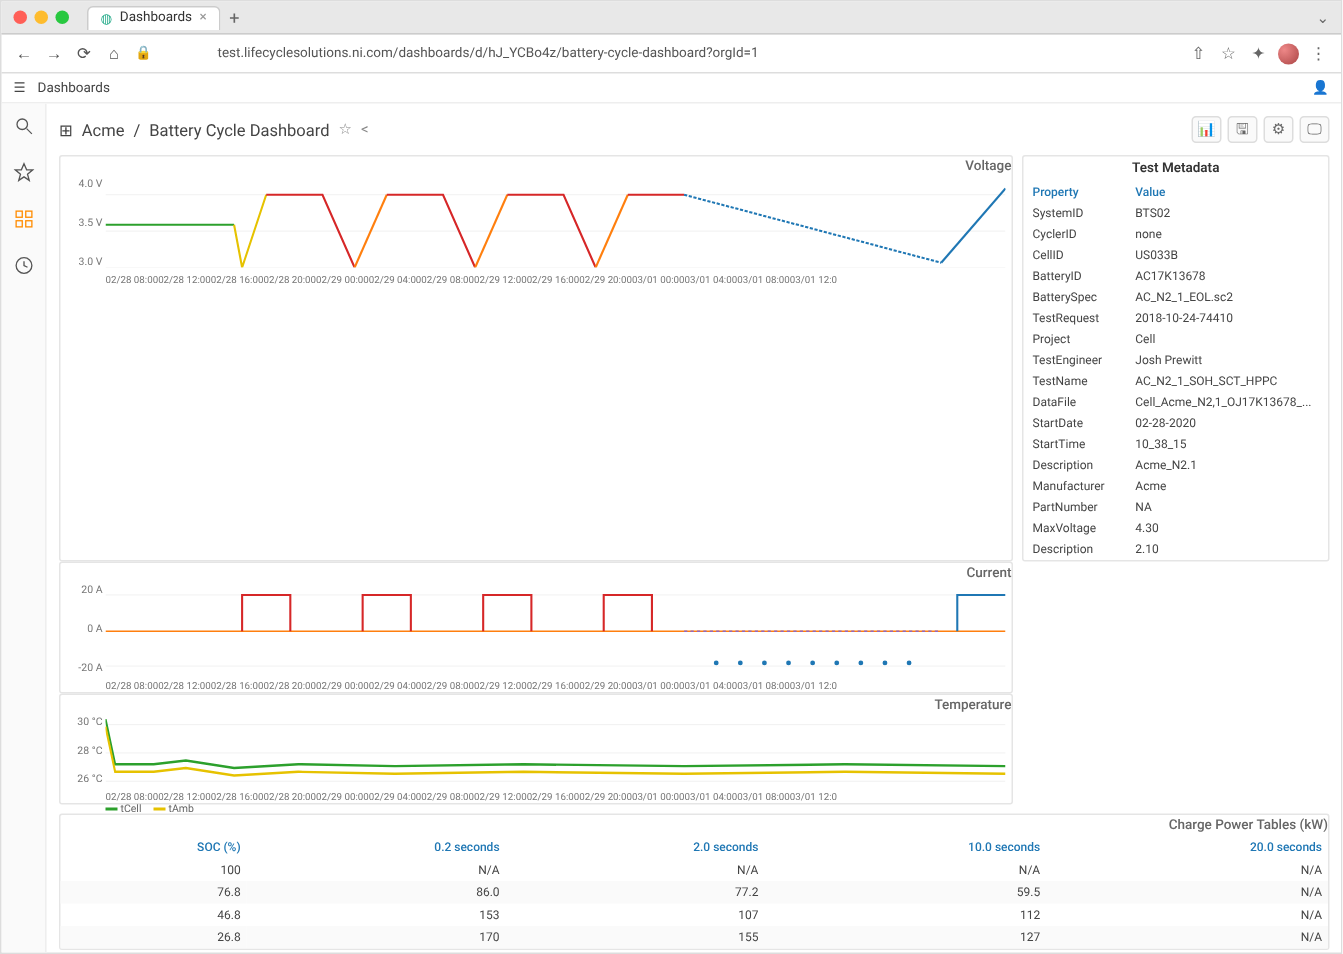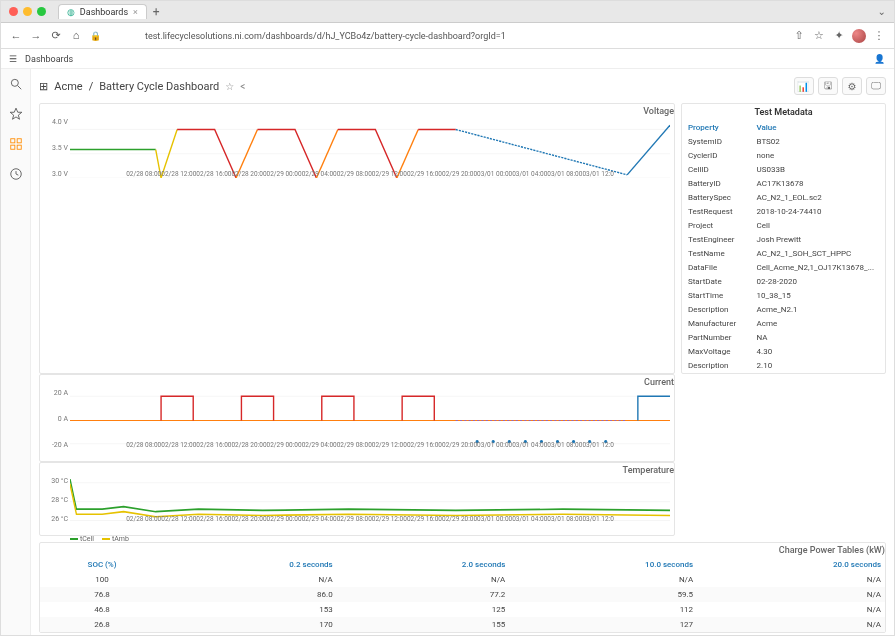--- a/index.html
+++ b/index.html
@@ -44,42 +44,42 @@
 .page-actions .act { width: 20px; height: 18px; border: 1px solid #ddd; border-radius: 3px; display: inline-flex; align-items: center; justify-content: center; font-size: 10px; color: #666; cursor: pointer; background: #fafafa; }
 
 .row { display: flex; gap: 6px; margin-bottom: 6px; }
 
 .panel { border: 1px solid #e5e5e5; border-radius: 2px; background: #fff; }
 .panel-title { text-align: right; font-size: 9px; font-weight: 500; color: #666; padding: 2px 0; }
 
 .chart-area { position: relative; height: 72px; padding: 0 4px 12px 30px; }
 .chart-area.short { height: 58px; }
 .y-axis { position: absolute; left: 2px; top: 0; bottom: 12px; width: 26px; display: flex; flex-direction: column; justify-content: space-between; text-align: right; font-size: 7px; color: #777; }
-.x-axis { position: absolute; left: 30px; right: 4px; bottom: 12px; display: flex; justify-content: center; font-size: 6.5px; color: #777; }
+.x-axis { position: absolute; left: 30px; right: 4px; bottom: 0; display: flex; justify-content: flex-start; font-size: 6.5px; color: #777; }
 .plot { position: absolute; left: 30px; right: 4px; top: 2px; bottom: 12px; }
 .plot svg { width: 100%; height: 100%; }
 .grid line { stroke: #eee; stroke-width: 0.5; }
 .legend { position: absolute; left: 30px; bottom: -8px; font-size: 7px; color: #666; display: flex; gap: 8px; }
 .legend-item { display: flex; align-items: center; gap: 2px; }
 .legend-sw { width: 8px; height: 2px; }
 
 .meta-panel { width: 205px; }
 .meta-title { text-align: center; font-size: 9px; font-weight: 600; padding: 3px 0; }
 .meta-table { width: 100%; font-size: 8px; }
 .meta-table th { color: #1f77b4; font-weight: 500; text-align: left; padding: 1px 4px; }
 .meta-table td { padding: 1.5px 4px; color: #444; white-space: nowrap; overflow: hidden; text-overflow: ellipsis; max-width: 110px; }
 .meta-table tr td:first-child { color: #444; }
 .meta-scroll::-webkit-scrollbar { width: 6px; }
 .meta-scroll::-webkit-scrollbar-thumb { background: #ccc; border-radius: 3px; }
 
 .power-panel { }
 .pt-table { width: 100%; font-size: 8px; border-collapse: collapse; }
 .pt-table th { color: #1f77b4; font-weight: 500; padding: 3px 4px; text-align: right; }
 .pt-table td { padding: 3px 4px; text-align: right; color: #444; }
-.pt-table th:first-child, .pt-table td:first-child { text-align: center; }
+.pt-table th:first-child, .pt-table td:first-child { }
 .pt-table tr:nth-child(even) td { background: #fafafa; }
 </style>
 </head>
 <body>
 
 <div class="window">
 
   <div class="titlebar">
     <div class="traffic">
       <div class="dot red"></div>
@@ -416,21 +416,21 @@
               <tr>
                 <td>76.8</td>
                 <td>86.0</td>
                 <td>77.2</td>
                 <td>59.5</td>
                 <td>N/A</td>
               </tr>
               <tr>
                 <td>46.8</td>
                 <td>153</td>
-                <td>125</td>
+                <td>107</td>
                 <td>112</td>
                 <td>N/A</td>
               </tr>
               <tr>
                 <td>26.8</td>
                 <td>170</td>
                 <td>155</td>
                 <td>127</td>
                 <td>N/A</td>
               </tr>

